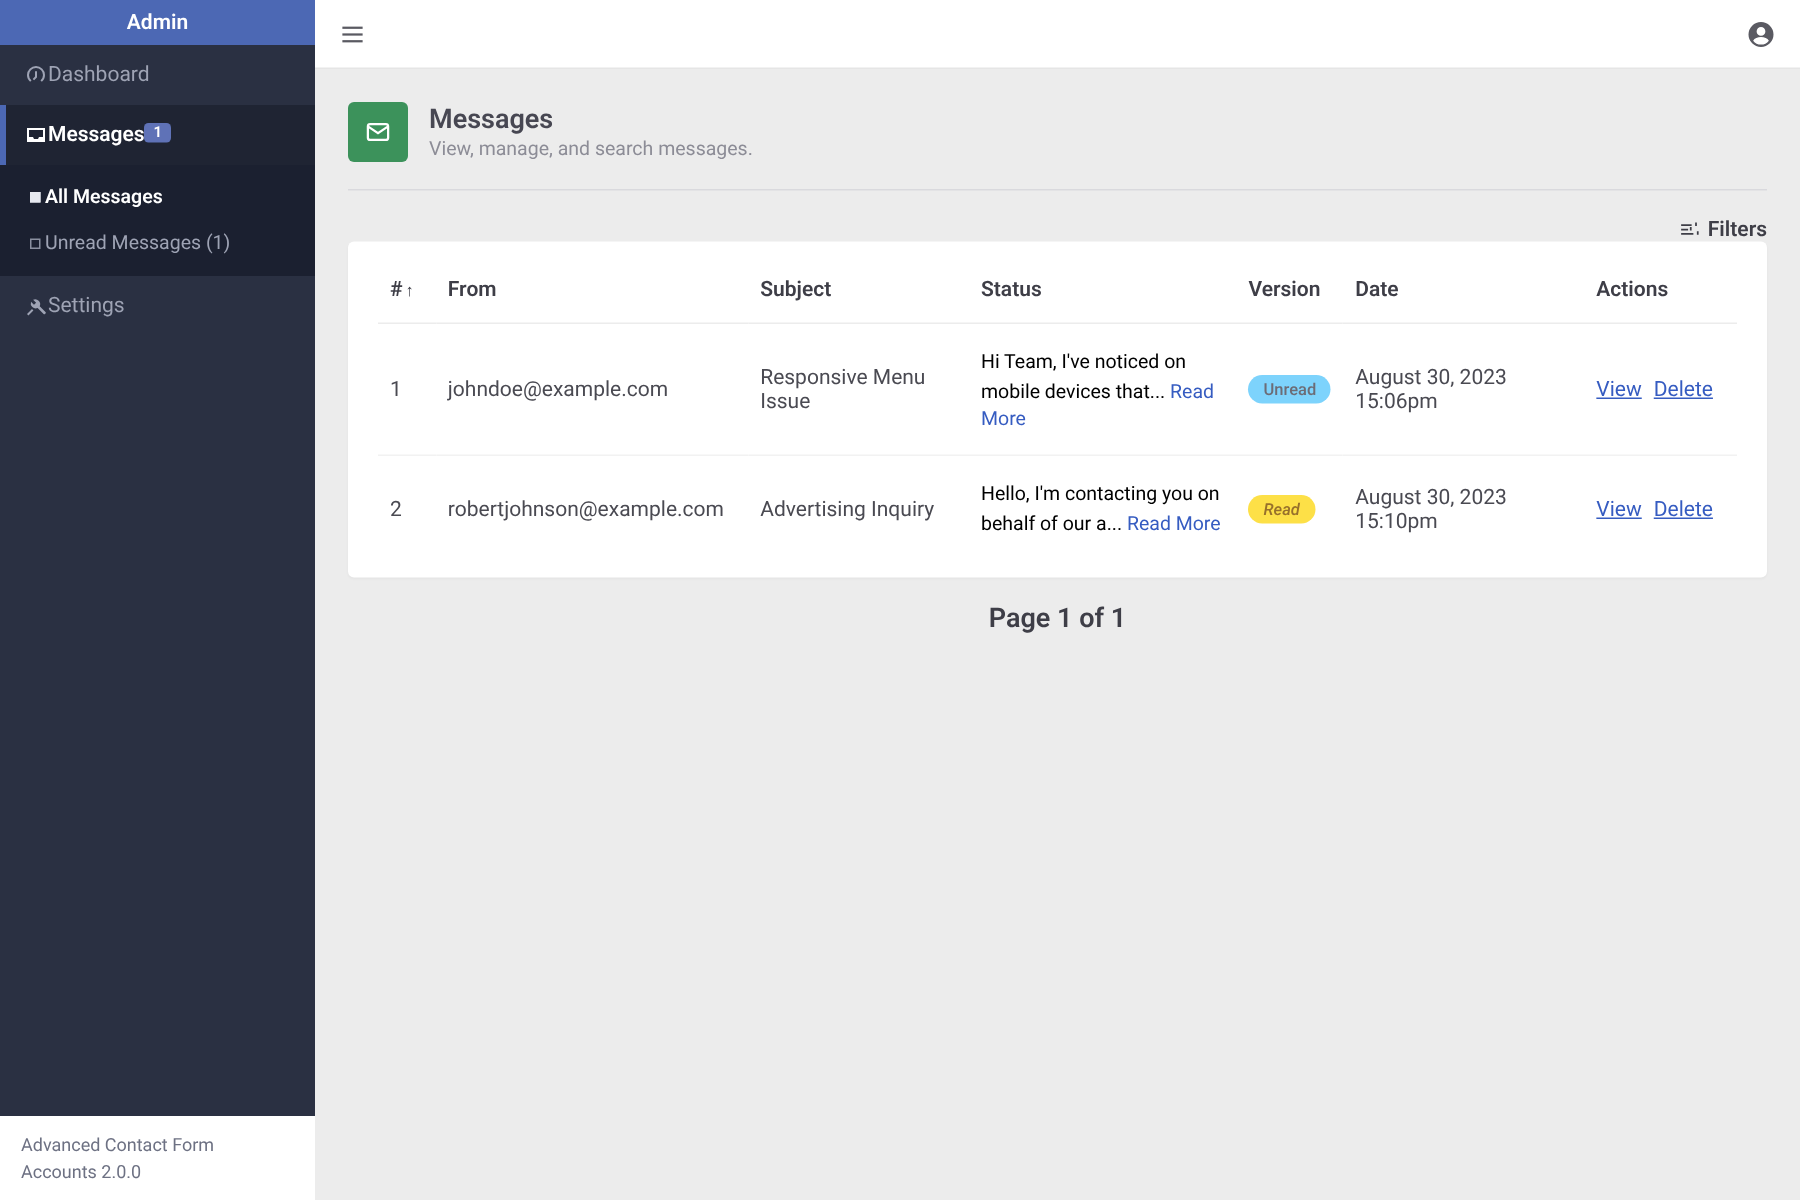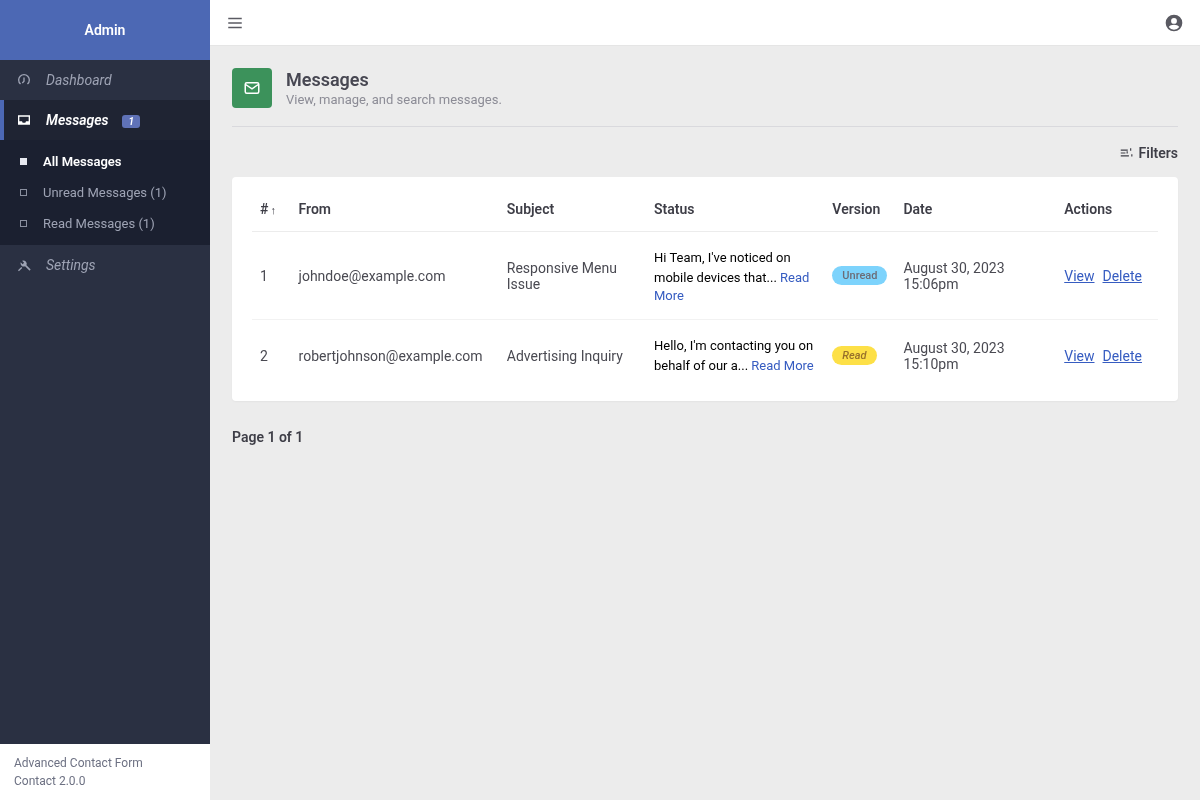--- a/index.html
+++ b/index.html
@@ -16,37 +16,35 @@
     width: 210px;
     background: #2a3042;
     color: #c9ccd4;
     display: flex;
     flex-direction: column;
     flex-shrink: 0;
   }
   .sidebar-header {
     background: #4c68b4;
     color: #fff;
-    height: 60px;
+    height: 30px;
     display: flex;
     align-items: center;
     justify-content: center;
     font-weight: 600;
     font-size: 14px;
   }
   .nav { list-style: none; }
   .nav-item {
     display: flex;
-    align-items: flex-end;
+    align-items: flex-start;
     padding: 12px 16px;
-    gap: 14px;
     color: #9ea3b4;
     cursor: pointer;
     font-size: 14px;
-    font-style: italic;
   }
   .nav-item.active {
     background: #1f2433;
     color: #fff;
     font-weight: 600;
     border-left: 4px solid #4c68b4;
     padding-left: 12px;
   }
   .nav-item.active .nav-icon { color: #fff; }
   .nav-item .badge-count {
@@ -59,21 +57,21 @@
   }
   .nav-icon { width: 16px; height: 16px; display: inline-flex; align-items: center; justify-content: center; }
   .subnav {
     list-style: none;
     background: #1b2030;
     padding: 6px 0;
   }
   .subnav-item {
     display: flex;
     align-items: center;
-    gap: 16px;
+    gap: 3px;
     padding: 8px 16px 8px 20px;
     font-size: 13px;
     color: #9ea3b4;
     cursor: pointer;
   }
   .subnav-item.sel { color: #fff; font-weight: 600; }
   .subnav-bullet {
     width: 7px; height: 7px;
     border: 1px solid #8a8f9f;
     display: inline-block;
@@ -121,21 +119,20 @@
     display: flex; align-items: center; justify-content: center;
   }
   .page-title h2 { font-size: 18px; font-weight: 600; color: #474752; }
   .page-title p { font-size: 13px; color: #8c8c96; margin-top: 2px; }
   
   .toolbar {
     display: flex;
     justify-content: flex-end;
     align-items: center;
     gap: 32px;
-    margin-bottom: 16px;
   }
   .filters-btn {
     display: flex; align-items: center; gap: 6px;
     color: #3e3e47; font-weight: 600; font-size: 14px;
     cursor: pointer;
   }
   .search-wrap {
     position: relative;
     width: 180px;
   }
@@ -184,21 +181,21 @@
   .status-pill {
     display: inline-block;
     font-size: 11px;
     padding: 3px 10px;
     border-radius: 12px;
     font-weight: 500;
   }
   .status-unread { background: #7dd3fc; color: #6c6c76; }
   .status-read { background: #fde047; color: #97702b; font-style: italic; }
   .action-link { color: #365cc1; cursor: pointer; text-decoration: underline; margin-right: 8px; }
-  .pagination { margin-top: 28px; font-size: 14px; font-weight: 600; color: #3e3e47; }
+  .pagination { margin-top: 17px; font-size: 18px; font-weight: 600; color: #3e3e47; text-align: center; }
   .sort-arrow { font-size: 11px; margin-left: 2px; }
   svg { display: block; }
 </style>
 </head>
 <body>
 
 <aside class="sidebar">
   <div class="sidebar-header">Admin</div>
   <ul class="nav">
     <li class="nav-item">
@@ -221,38 +218,34 @@
   </ul>
   <ul class="subnav">
     <li class="subnav-item sel">
       <span class="subnav-bullet"></span>
       <span>All Messages</span>
     </li>
     <li class="subnav-item">
       <span class="subnav-bullet"></span>
       <span>Unread Messages (1)</span>
     </li>
-    <li class="subnav-item">
-      <span class="subnav-bullet"></span>
-      <span>Read Messages (1)</span>
-    </li>
   </ul>
   <ul class="nav">
     <li class="nav-item">
       <span class="nav-icon">
         <svg width="16" height="16" viewBox="0 0 24 24" fill="currentColor">
             <path d="M21.7 18.3l-6-6a5 5 0 00-6.6-6.6l3 3-2.1 2.1-3-3A5 5 0 0013.6 14l6 6a1 1 0 001.4 0l.7-.7a1 1 0 000-1zM3 20l5-5 1.4 1.4-5 5L3 20z"></path>
           </svg>
       </span>
       <span>Settings</span>
     </li>
   </ul>
   <div class="sidebar-footer">
     <div>Advanced Contact Form</div>
-    <div>Contact 2.0.0</div>
+    <div>Accounts 2.0.0</div>
   </div>
 </aside>
 
 <div class="main">
   <div class="topbar">
     <span class="hamburger">
       <svg width="18" height="18" viewBox="0 0 24 24" fill="none" stroke="currentColor" stroke-width="2">
           <line x1="3" y1="6" x2="21" y2="6"></line>
           <line x1="3" y1="12" x2="21" y2="12"></line>
           <line x1="3" y1="18" x2="21" y2="18"></line>

